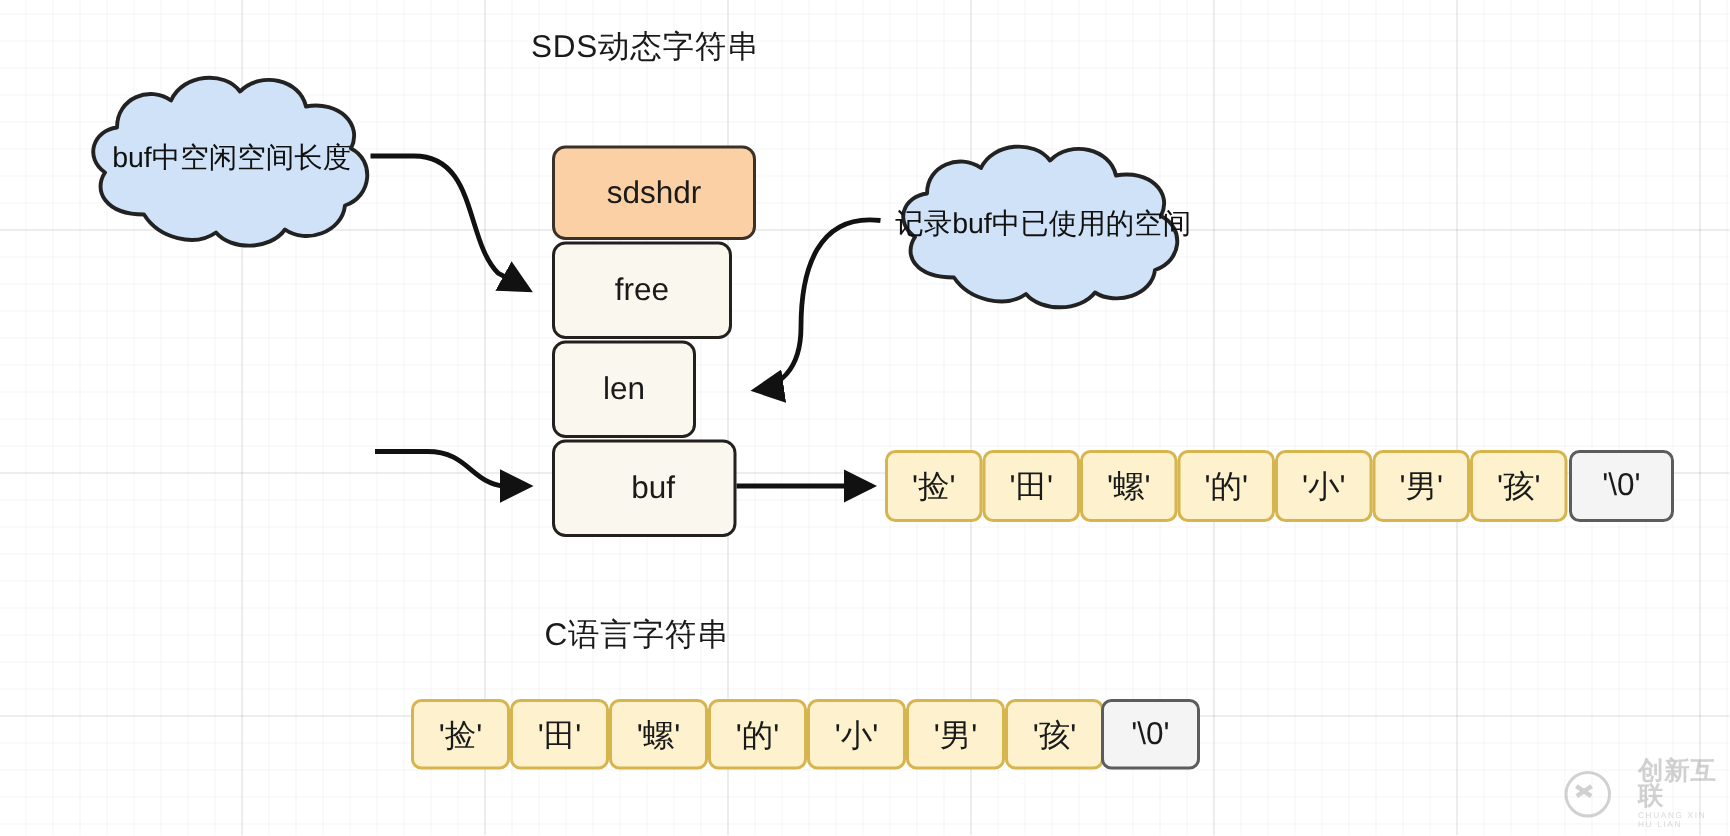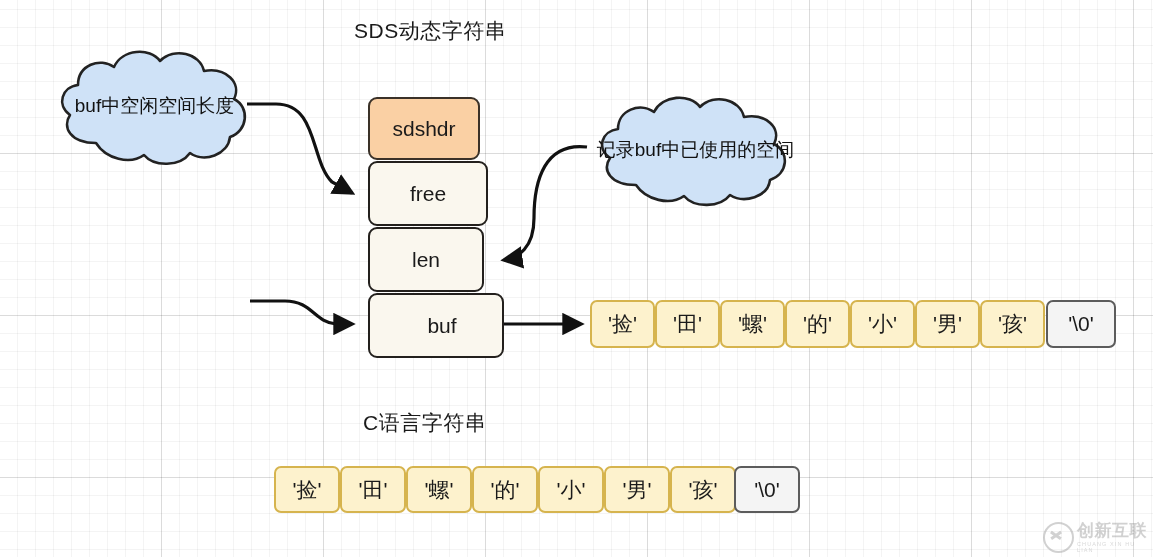--- a/index.html
+++ b/index.html
@@ -62,21 +62,21 @@
     font-size:19px;color:#111;line-height:1.30;text-align:center;
     pointer-events:none;
   }
   .cloud .ctext span{display:block;white-space:nowrap;}
   
   #arrows{position:absolute;left:0;top:0;width:1153px;height:557px;}
   
   #wm{
     position:absolute;right:6px;bottom:4px;
     width:104px;height:48px;
-    display:flex;align-items:flex-end;gap:3px;
+    display:flex;align-items:center;gap:18px;
     opacity:.40;
   }
   #wm .logo{
     width:27px;height:27px;border-radius:50%;
     border:2.5px solid #8d8d8d;
     position:relative;flex:0 0 auto;
   }
   #wm .logo:before,#wm .logo:after{
     content:"";position:absolute;left:5px;top:10px;width:12px;height:2.5px;
     background:#8d8d8d;
@@ -105,30 +105,30 @@
 
     <path d="M 587 147 C 545 142 534 180 534 218 C 534 248 518 258 504 260" fill="none" stroke="#111111" stroke-width="3.2" marker-end="url(#ah)"></path>
 
     <path d="M 491 324 L 581 324" fill="none" stroke="#111111" stroke-width="3.2" marker-end="url(#ah)"></path>
   </svg>
 
   <div class="abs ttl" style="left:344px;top:17px;margin-left:10px;">SDS动态字符串</div>
 
   <div class="abs ttl" style="left:363px;top:409px;">C语言字符串</div>
 
-  <div class="blk hdr" style="left:368px;top:97px;width:112px;height:63px;">
+  <div class="blk hdr" style="left:368px;top:97px;width:136px;height:63px;">
     <span>sdshdr</span>
   </div>
   <div class="blk" style="left:368px;top:161px;width:120px;height:65px;">
     <span>free</span>
   </div>
-  <div class="blk" style="left:368px;top:227px;width:116px;height:65px;">
+  <div class="blk" style="left:368px;top:227px;width:96px;height:65px;">
     <span>len</span>
   </div>
-  <div class="blk" style="left:368px;top:293px;width:136px;height:65px;padding-left:12px;">
+  <div class="blk" style="left:368px;top:293px;width:123px;height:65px;padding-left:12px;">
     <span>buf</span>
   </div>
 
   <div class="cloud" style="left:52px;top:43px;width:205px;height:127px;">
     <svg width="205" height="127" viewBox="0 0 205 127">
       <path d="M44,100 C18,100 10,84 18,72 C4,62 10,44 26,42 C26,22 48,14 62,24
                C70,6 98,4 108,18 C122,4 148,10 152,28 C174,24 190,40 182,56
                C198,64 196,88 178,94 C176,112 152,120 138,110
                C128,124 102,124 92,112 C78,122 54,116 44,100 Z" fill="#cfe2f7" stroke="#222222" stroke-width="2.6" stroke-linejoin="round"></path>
     </svg>

